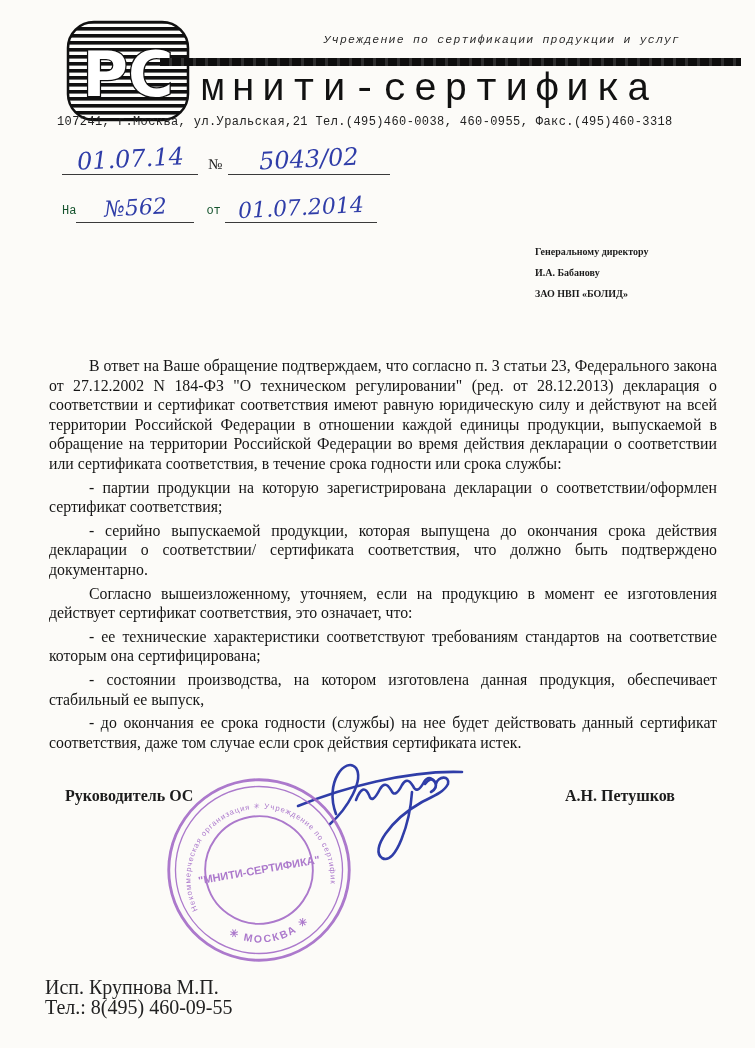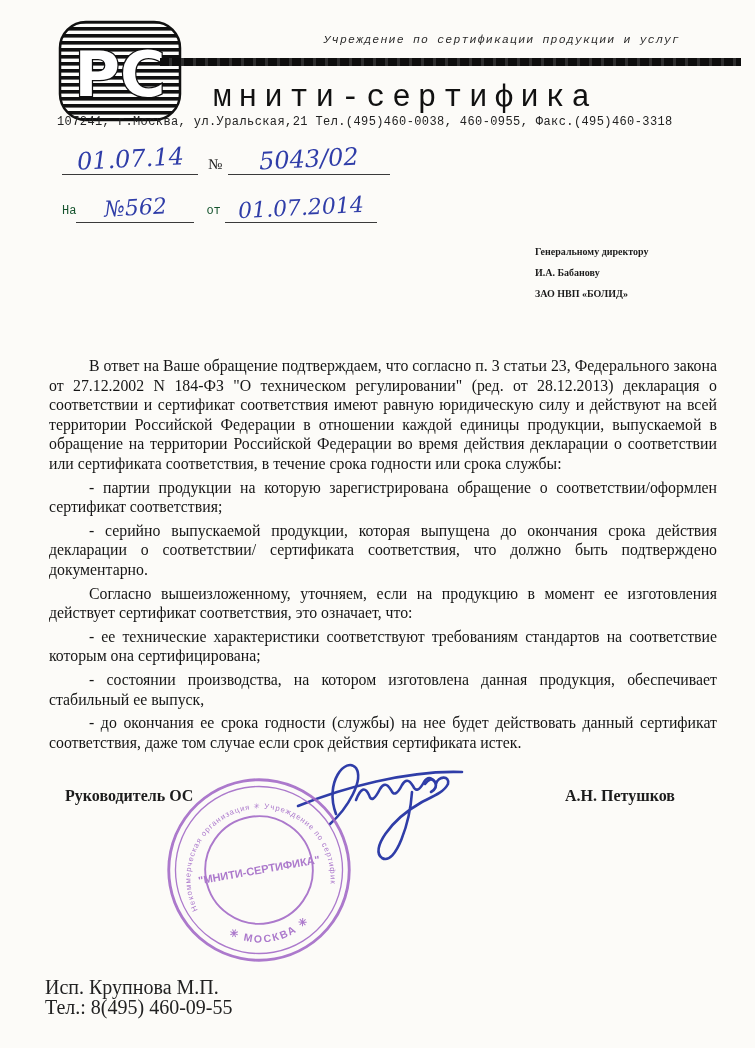--- a/index.html
+++ b/index.html
@@ -6,34 +6,34 @@
   body{
     width:755px;height:1048px;
     background:#e8e8e6;
     font-family:"Liberation Serif", serif;
   }
   .page{
     position:relative;width:755px;height:1048px;overflow:hidden;
     background:#fcfbf8;color:#1c1c1c;
   }
   
-  .logo{position:absolute;left:58px;top:20px;width:124px;height:120px;}
+  .logo{position:absolute;left:66px;top:20px;width:124px;height:120px;}
   .tagline{
     position:absolute;left:292px;top:33px;width:420px;
     font-family:"Liberation Mono", monospace;font-style:italic;
     font-size:11.5px;letter-spacing:1.2px;color:#2a2a2a;white-space:nowrap;text-align:center;
   }
   .header-rule{
     position:absolute;left:160px;top:58px;width:581px;height:8px;
     background:repeating-linear-gradient(90deg,#0e0e0e 0 9px,#2e2e2e 9px 12px);
   }
   .org-title{
-    position:absolute;left:197px;top:64px;margin:16px;
+    position:absolute;left:197px;top:64px;margin:4px;
     font-family:"Liberation Mono", monospace;font-weight:400;
-    font-size:31px;letter-spacing:7px;color:#111;white-space:nowrap;
+    font-size:39px;letter-spacing:7px;color:#111;white-space:nowrap;
   }
   .address-line{
     position:absolute;left:57px;top:115px;
     font-family:"Liberation Mono", monospace;font-size:12px;
     letter-spacing:0.4px;color:#222;white-space:nowrap;
   }
   
   .hw{
     font-family:"DejaVu Serif", serif;font-style:italic;
     color:#2f3da8;display:inline-block;transform:rotate(-3deg);
@@ -107,21 +107,21 @@
   </div>
 
   <div class="recipient">
     <div>Генеральному директору</div>
     <div>И.А. Бабанову</div>
     <div>ЗАО НВП «БОЛИД»</div>
   </div>
 
   <main class="letter-body">
     <p>В ответ на Ваше обращение подтверждаем, что согласно п. 3 статьи 23, Федерального закона от 27.12.2002 N 184-ФЗ "О техническом регулировании" (ред. от 28.12.2013) декларация о соответствии и сертификат соответствия имеют равную юридическую силу и действуют на всей территории Российской Федерации в отношении каждой единицы продукции, выпускаемой в обращение на территории Российской Федерации во время действия декларации о соответствии или сертификата соответствия, в течение срока годности или срока службы:</p>
-    <p>- партии продукции на которую зарегистрирована обращение о соответствии/оформлен сертификат соответствия;</p>
+    <p>- партии продукции на которую зарегистрирована декларации о соответствии/оформлен сертификат соответствия;</p>
     <p>- серийно выпускаемой продукции, которая выпущена до окончания срока действия декларации о соответствии/ сертификата соответствия, что должно быть подтверждено документарно.</p>
     <p>Согласно вышеизложенному, уточняем, если на продукцию в момент ее изготовления действует сертификат соответствия, это означает, что:</p>
     <p>- ее технические характеристики соответствуют требованиям стандартов на соответствие которым она сертифицирована;</p>
     <p>- состоянии производства, на котором изготовлена данная продукция, обеспечивает стабильный ее выпуск,</p>
     <p>- до окончания ее срока годности (службы) на нее будет действовать данный сертификат соответствия, даже  том случае если срок действия сертификата истек.</p>
   </main>
 
   <div class="signer-title">Руководитель ОС</div>
   <div class="signer-name">А.Н. Петушков</div>
 

